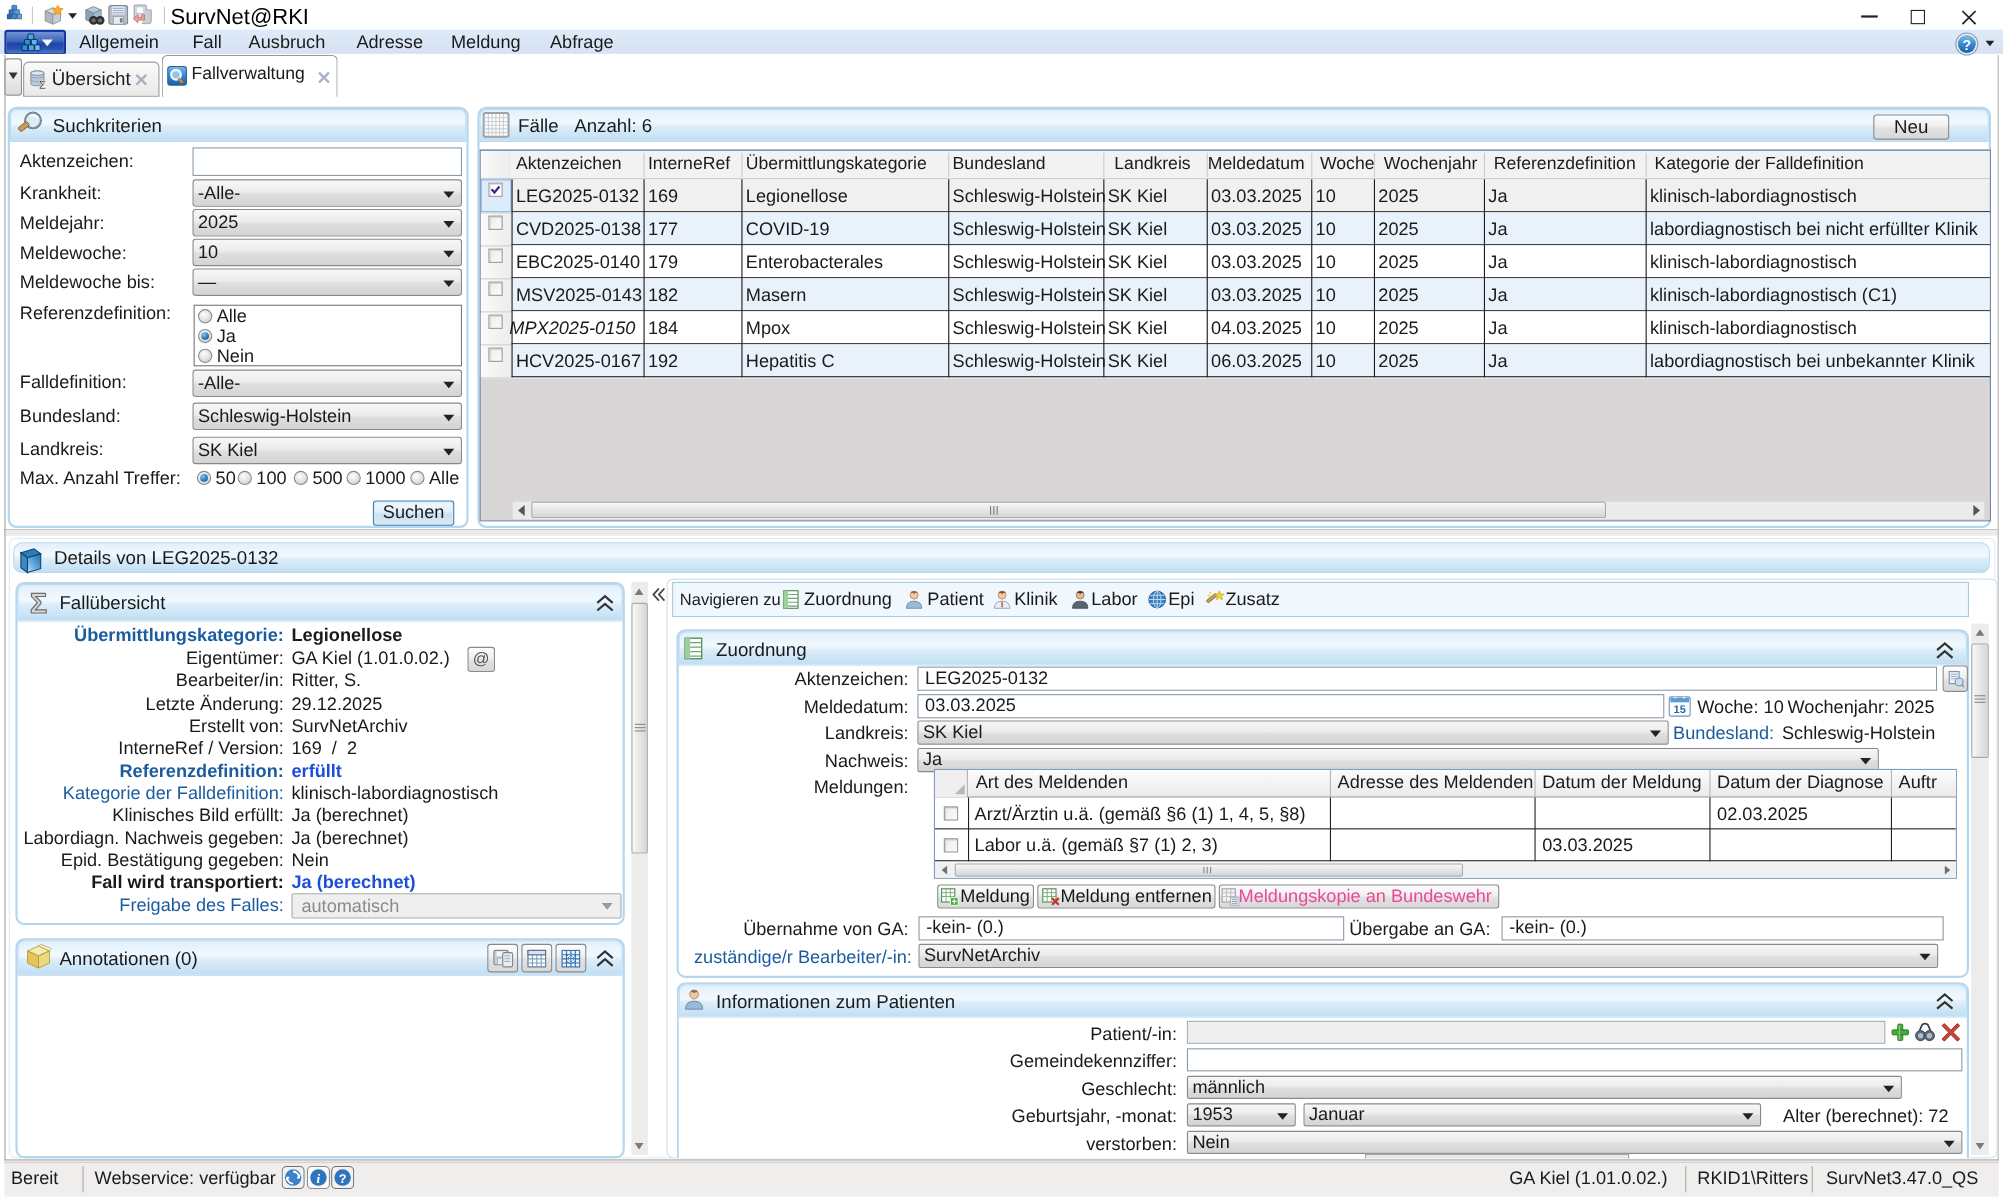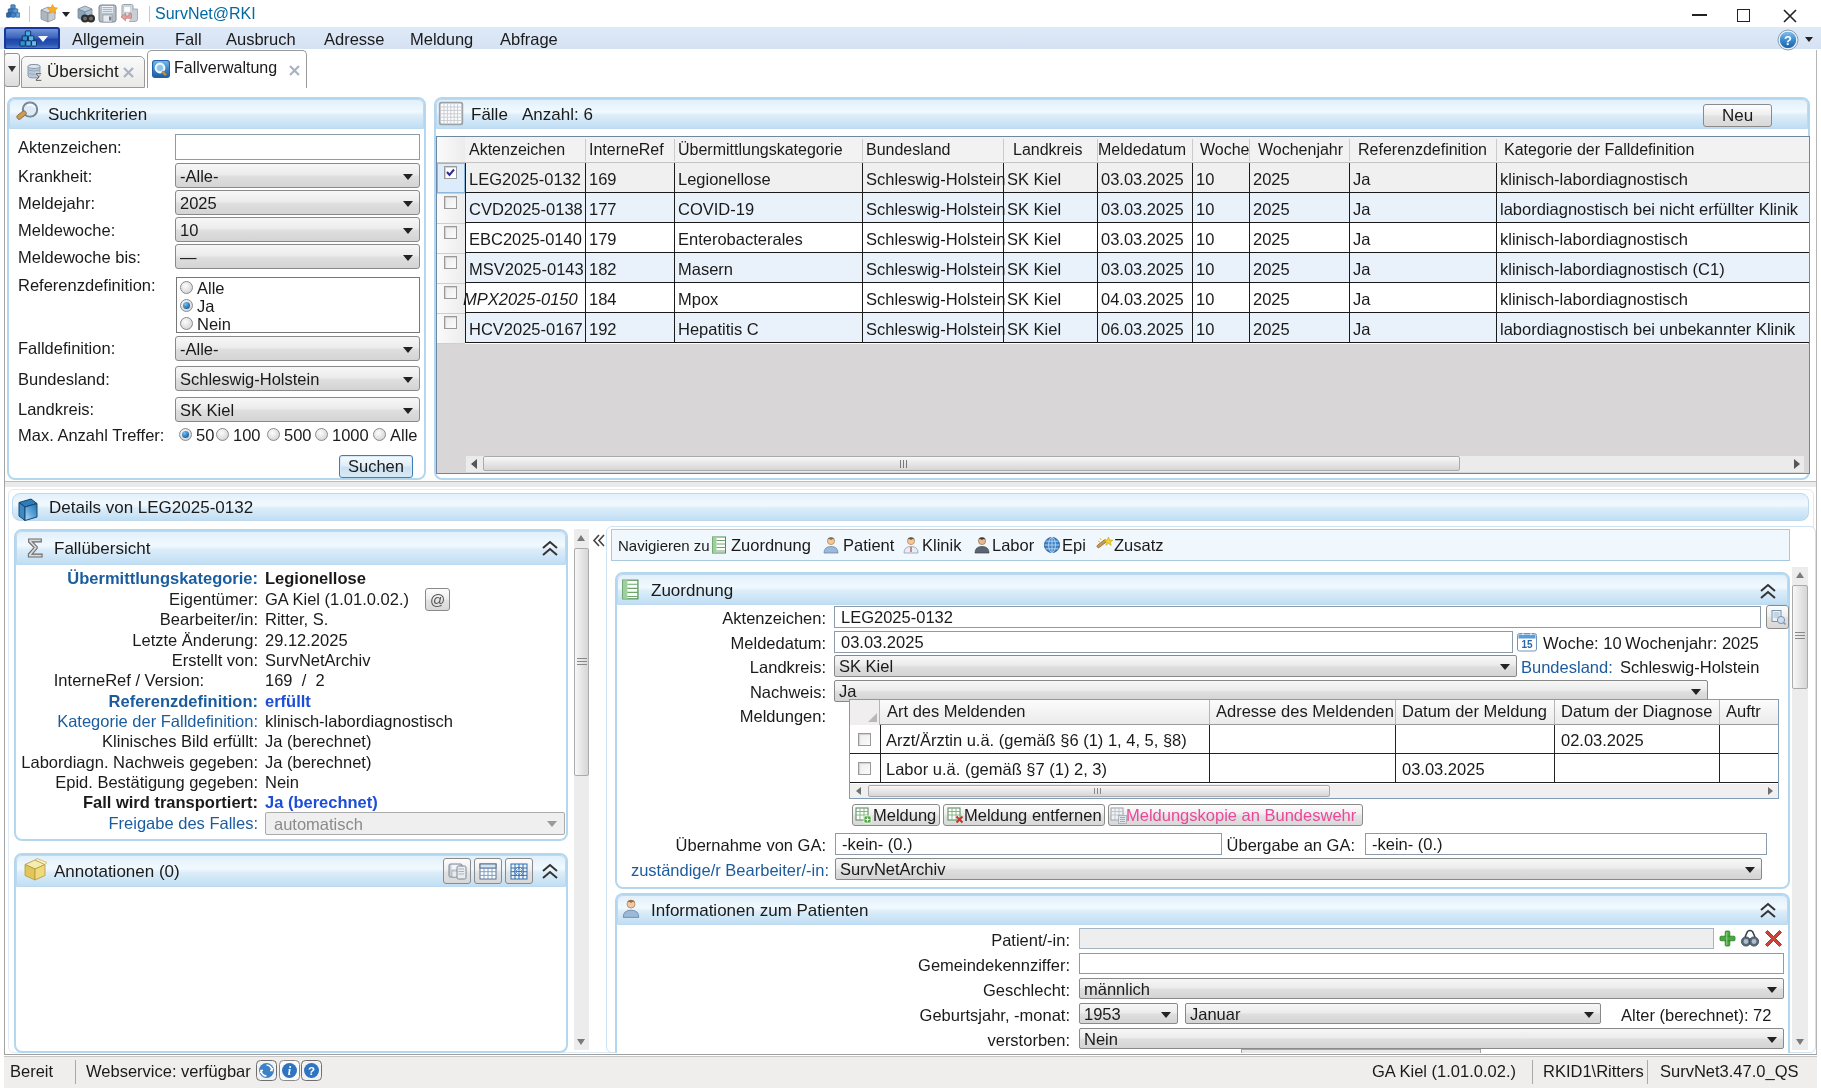--- a/index.html
+++ b/index.html
@@ -23,21 +23,21 @@
 .chk{position:absolute;width:13px;height:13px;background:linear-gradient(135deg,#ededed,#fafafa);border:1px solid #9a9a9a;box-shadow:inset 1px 1px 1px #cfcfcf;}
 .sbtrack{position:absolute;background:#ececec;}
 .sbthumb{position:absolute;background:linear-gradient(90deg,#f8f8f8,#e8e8e8 45%,#d6d6d6);border:1px solid #ababab;border-radius:2px;}
 .sbthumbh{position:absolute;background:linear-gradient(180deg,#f8f8f8,#e8e8e8 45%,#d6d6d6);border:1px solid #ababab;border-radius:2px;}
 .grip3{position:absolute;width:10px;height:1px;background:#888;}
 .btn{position:absolute;background:linear-gradient(180deg,#fdfdfd,#efefef 45%,#e2e2e2 55%,#d8d8d8);border:1px solid #8a8a8a;border-radius:3px;text-align:center;}
 </style></head>
 <body>
 
 <div class="abs" id="titlebar" style="left:0;top:0;width:1821px;height:27px;background:#fff;"></div>
-<div class="abs" style="left:155px;top:5px;font-size:16px;color:#0369a1;">SurvNet@RKI</div>
+<div class="abs" style="left:155px;top:5px;font-size:20px;color:#000000;">SurvNet@RKI</div>
 
 <div class="abs" style="left:1692px;top:14px;width:15px;height:1.6px;background:#222;"></div>
 <div class="abs" style="left:1737px;top:9px;width:13px;height:13px;border:1.5px solid #222;"></div>
 <svg class="abs" style="left:1783px;top:9px;" width="14" height="14">
     <path d="M1 1 L13 13 M13 1 L1 13" stroke="#222" stroke-width="1.6"></path>
   </svg>
 
 <div class="abs" id="menubar" style="left:0;top:27px;width:1821px;height:22px;background:linear-gradient(180deg,#dfeaf8,#d5e2f3);"></div>
 <div class="abs" style="left:4px;top:27px;width:56px;height:23px;border:2px solid #16379e;border-radius:3px;background:linear-gradient(180deg,#7195d6 0%,#3c64bc 45%,#1e45ab 55%,#2853b0 80%,#4a77c6 100%);"></div>
 <div class="abs nw" style="left:72px;top:30px;">Allgemein</div>
@@ -277,21 +277,21 @@
 <div class="abs nw b" style="left:265px;top:569px;">Legionellose</div>
 <div class="lblr" style="left:0px;top:590px;width:258px;">Eigentümer:</div>
 <div class="abs nw" style="left:265px;top:590px;">GA Kiel (1.01.0.02.)</div>
 <div class="btn" style="left:425px;top:588px;width:25px;height:23px;color:#555;font-size:15px;line-height:21px;">@</div>
 <div class="lblr" style="left:0px;top:610px;width:258px;">Bearbeiter/in:</div>
 <div class="abs nw" style="left:265px;top:610px;">Ritter, S.</div>
 <div class="lblr" style="left:0px;top:631px;width:258px;">Letzte Änderung:</div>
 <div class="abs nw" style="left:265px;top:631px;">29.12.2025</div>
 <div class="lblr" style="left:0px;top:651px;width:258px;">Erstellt von:</div>
 <div class="abs nw" style="left:265px;top:651px;">SurvNetArchiv</div>
-<div class="lblr" style="left:0px;top:671px;width:258px;text-align:center;">InterneRef / Version:</div>
+<div class="lblr" style="left:0px;top:671px;width:258px;">InterneRef / Version:</div>
 <div class="abs nw" style="left:265px;top:671px;">169&nbsp;&nbsp;/&nbsp;&nbsp;2</div>
 <div class="lblr blue b" style="left:0px;top:692px;width:258px;">Referenzdefinition:</div>
 <div class="abs nw green b" style="left:265px;top:692px;">erfüllt</div>
 <div class="lblr blue" style="left:0px;top:712px;width:258px;">Kategorie der Falldefinition:</div>
 <div class="abs nw" style="left:265px;top:712px;">klinisch-labordiagnostisch</div>
 <div class="lblr" style="left:0px;top:732px;width:258px;">Klinisches Bild erfüllt:</div>
 <div class="abs nw" style="left:265px;top:732px;">Ja (berechnet)</div>
 <div class="lblr" style="left:0px;top:753px;width:258px;">Labordiagn. Nachweis gegeben:</div>
 <div class="abs nw" style="left:265px;top:753px;">Ja (berechnet)</div>
 <div class="lblr" style="left:0px;top:773px;width:258px;">Epid. Bestätigung gegeben:</div>
@@ -431,21 +431,21 @@
 <div class="abs ghdr" style="left:617px;top:895px;width:1171px;height:30px;border-radius:6px 6px 0 0;"></div>
 <div class="abs nw" style="left:651px;top:901px;font-size:17px;">Informationen zum Patienten</div>
 <svg class="abs" style="left:1758px;top:901px;" width="20" height="19">
     <path d="M3 9 L10 3 L17 9 M3 16 L10 10 L17 16" fill="none" stroke="#333" stroke-width="2"></path>
   </svg>
 <div class="lblr" style="left:800px;top:931px;width:270px;">Patient/-in:</div>
 <div class="abs" style="left:1079px;top:928px;width:635px;height:21px;background:#eeeeee;border:1px solid #a5b4c3;"></div>
 <div class="lblr" style="left:800px;top:956px;width:270px;">Gemeindekennziffer:</div>
 <div class="inp" style="left:1079px;top:953px;width:705px;height:21px;"></div>
 <div class="lblr" style="left:800px;top:981px;width:270px;">Geschlecht:</div>
-<div class="sel" style="left:1079px;top:978px;width:705px;height:21px;border-radius:2px;">
+<div class="sel" style="left:1079px;top:978px;width:650px;height:21px;border-radius:2px;">
     <span class="tx">männlich</span>
     <span class="ar"></span>
   </div>
 <div class="lblr" style="left:800px;top:1006px;width:270px;">Geburtsjahr, -monat:</div>
 <div class="sel" style="left:1079px;top:1003px;width:99px;height:21px;border-radius:2px;">
     <span class="tx">1953</span>
     <span class="ar"></span>
   </div>
 <div class="sel" style="left:1185px;top:1003px;width:416px;height:21px;border-radius:2px;">
     <span class="tx">Januar</span>

